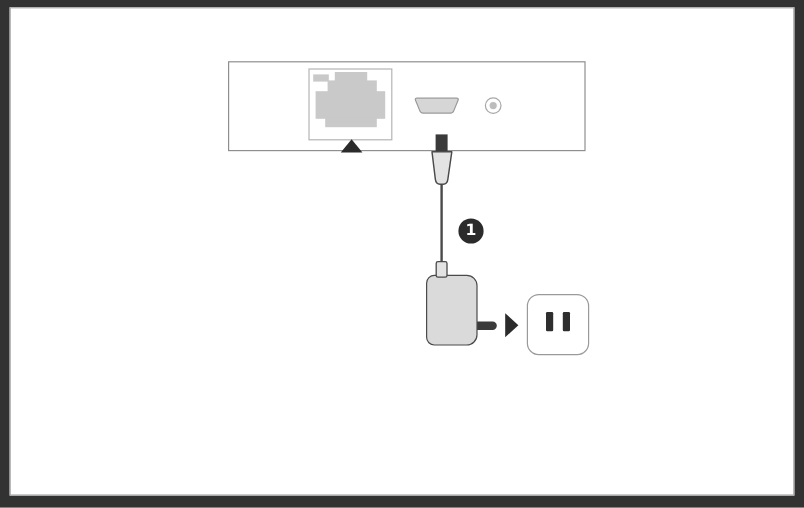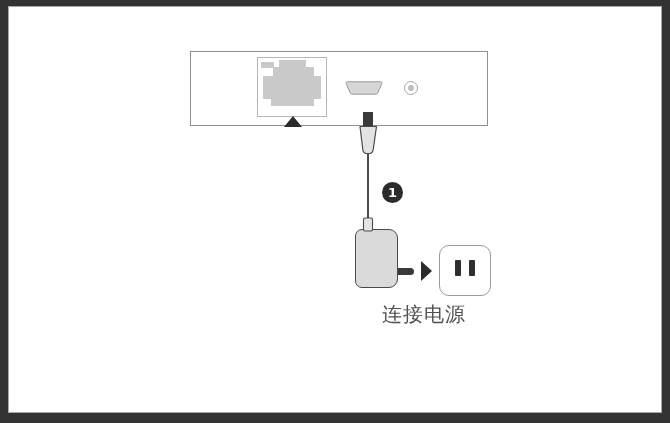--- a/index.html
+++ b/index.html
@@ -180,14 +180,13 @@
 
   <div class="adapter"></div>
   <div class="prong"></div>
   <div class="arrow"></div>
 
   <div class="outlet">
     <div class="slot s1"></div>
     <div class="slot s2"></div>
   </div>
 
-  <div class="caption">连接电源</div>
 </div>
 
 </body></html>

